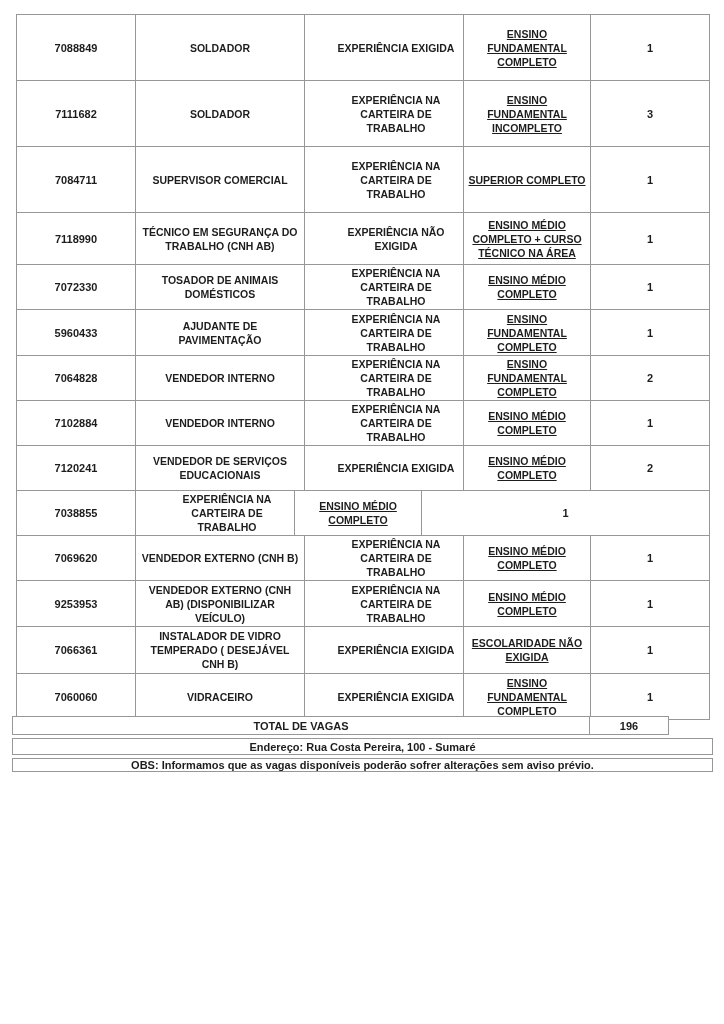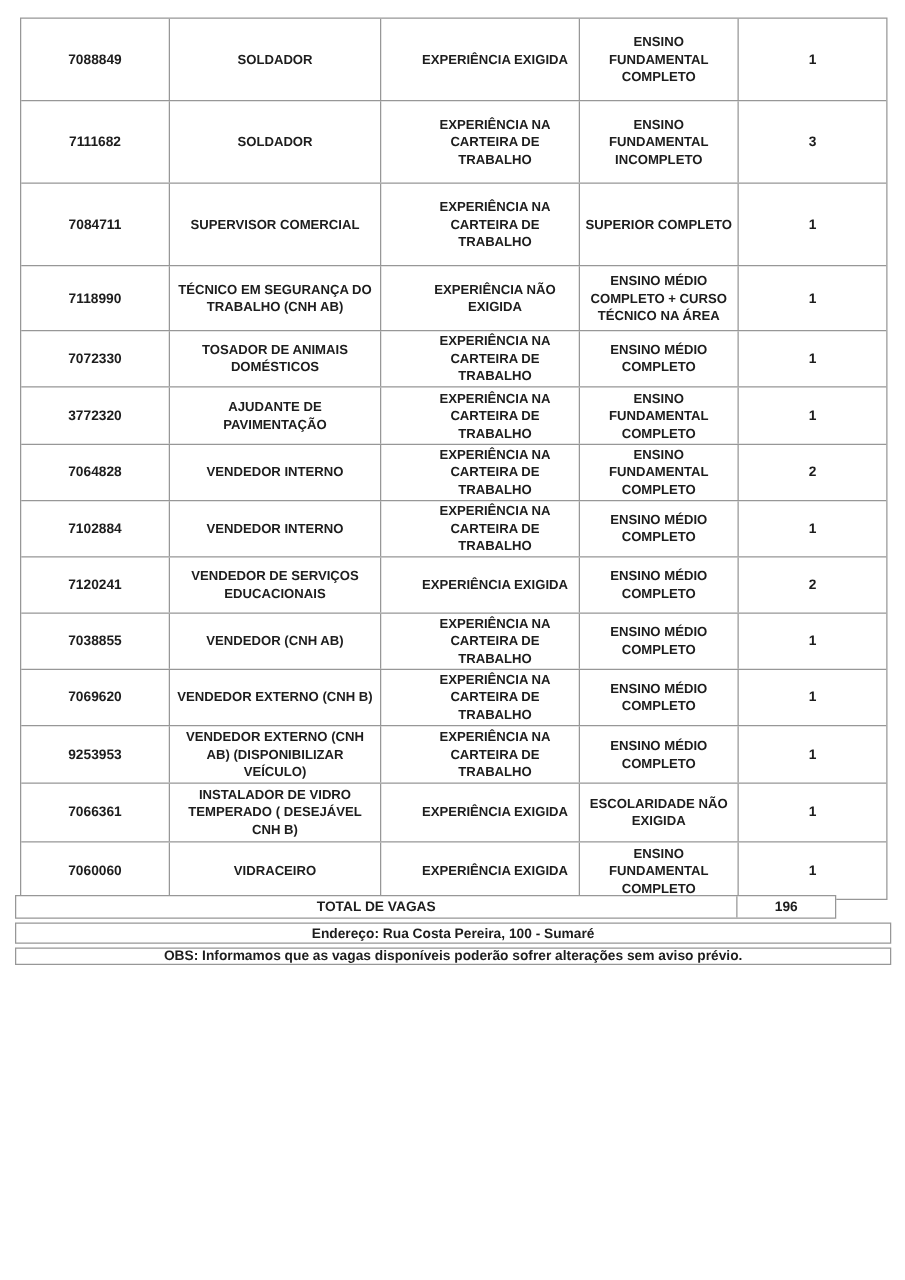--- a/index.html
+++ b/index.html
@@ -45,21 +45,21 @@
     border-left:1px solid var(--border);
     padding:0 4px;
     font-size:10.5px;
     line-height:14px;
     overflow:visible;
   }
   .cell:first-child{border-left:none;}
   .col0{width:118px;font-size:11px;}
   .col1{width:169px;}
   .col2{width:159px;padding-left:28px;}
-  .col3{width:127px;}
+  .col3{width:127px;text-decoration:underline;}
   .col4{width:121px;font-size:11px;flex:1;}
   
   .total-row{
     position:absolute;
     left:12px;
     top:716px;
     width:657px;
     height:19px;
     border:1px solid var(--border);
     display:flex;
@@ -124,21 +124,21 @@
         <div class="cell col4">1</div>
       </div>
       <div class="trow">
         <div class="cell col0">7072330</div>
         <div class="cell col1">TOSADOR DE ANIMAIS DOMÉSTICOS</div>
         <div class="cell col2">EXPERIÊNCIA NA CARTEIRA DE TRABALHO</div>
         <div class="cell col3">ENSINO MÉDIO COMPLETO</div>
         <div class="cell col4">1</div>
       </div>
       <div class="trow">
-        <div class="cell col0">3772320</div>
+        <div class="cell col0">5960433</div>
         <div class="cell col1">AJUDANTE DE PAVIMENTAÇÃO</div>
         <div class="cell col2">EXPERIÊNCIA NA CARTEIRA DE TRABALHO</div>
         <div class="cell col3">ENSINO FUNDAMENTAL COMPLETO</div>
         <div class="cell col4">1</div>
       </div>
       <div class="trow">
         <div class="cell col0">7064828</div>
         <div class="cell col1">VENDEDOR INTERNO</div>
         <div class="cell col2">EXPERIÊNCIA NA CARTEIRA DE TRABALHO</div>
         <div class="cell col3">ENSINO FUNDAMENTAL COMPLETO</div>
@@ -153,21 +153,20 @@
       </div>
       <div class="trow">
         <div class="cell col0">7120241</div>
         <div class="cell col1">VENDEDOR DE SERVIÇOS EDUCACIONAIS</div>
         <div class="cell col2">EXPERIÊNCIA EXIGIDA</div>
         <div class="cell col3">ENSINO MÉDIO COMPLETO</div>
         <div class="cell col4">2</div>
       </div>
       <div class="trow">
         <div class="cell col0">7038855</div>
-        <div class="cell col1">VENDEDOR (CNH AB)</div>
         <div class="cell col2">EXPERIÊNCIA NA CARTEIRA DE TRABALHO</div>
         <div class="cell col3">ENSINO MÉDIO COMPLETO</div>
         <div class="cell col4">1</div>
       </div>
       <div class="trow">
         <div class="cell col0">7069620</div>
         <div class="cell col1">VENDEDOR EXTERNO (CNH B)</div>
         <div class="cell col2">EXPERIÊNCIA NA CARTEIRA DE TRABALHO</div>
         <div class="cell col3">ENSINO MÉDIO COMPLETO</div>
         <div class="cell col4">1</div>

